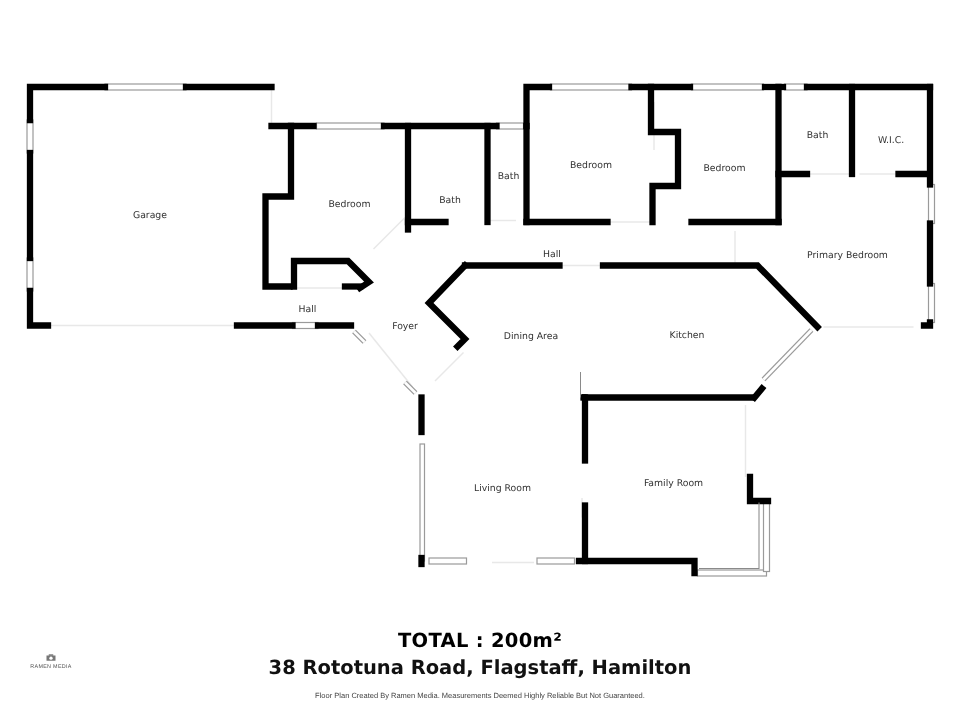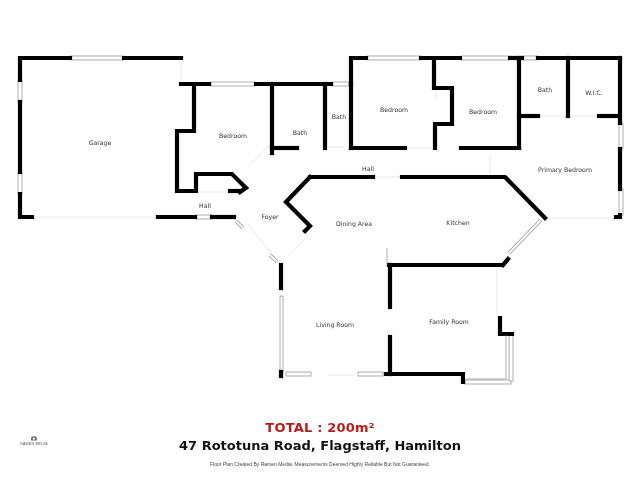--- a/index.html
+++ b/index.html
@@ -1,20 +1,20 @@
 <!DOCTYPE html>
 <html><head>
   <meta charset="utf-8">
   <style>
     html, body { margin: 0; padding: 0; background: #ffffff; }
     body { width: 640px; height: 480px; position: relative; overflow: hidden; font-family: "DejaVu Sans", sans-serif; }
     #plan { position: absolute; left: 0; top: 0; width: 640px; height: 400px; }
     .room-label { font-family: "DejaVu Sans", sans-serif; font-size: 6.2px; fill: #333333; text-anchor: middle; }
     .footer { position: absolute; left: 0; top: 400px; width: 640px; height: 80px; }
-    .total { position: absolute; left: 0; width: 640px; top: 20px; text-align: center; font-family: "DejaVu Sans", sans-serif; font-weight: bold; font-size: 13px; color: #b91c1c; letter-spacing: 0.2px; }
+    .total { position: absolute; left: 0; width: 640px; top: 20px; text-align: center; font-family: "DejaVu Sans", sans-serif; font-weight: bold; font-size: 13px; color: #000000; letter-spacing: 0.2px; }
     .address { position: absolute; left: 0; width: 640px; top: 38px; text-align: center; font-family: "DejaVu Sans", sans-serif; font-weight: bold; font-size: 13px; color: #111; }
     .disclaimer { position: absolute; left: 0; width: 640px; top: 61px; text-align: center; font-family: "Liberation Sans", sans-serif; font-size: 5px; color: #444; }
     .logo { position: absolute; left: 14px; top: 36px; width: 40px; text-align: center; }
     .logo-mark { display: block; margin: 0 auto; width: 8px; height: 5px; }
     .logo-text { display: block; font-family: "Liberation Sans", sans-serif; font-size: 3.6px; color: #555; letter-spacing: 0.2px; margin-top: 1px; }
   </style>
 </head>
 <body>
 
 <svg id="plan" viewBox="0 0 640 400" width="640" height="400" xmlns="http://www.w3.org/2000/svg">
@@ -148,15 +148,15 @@
 <div class="footer">
   <div class="logo">
     <svg class="logo-mark" viewBox="0 0 8 5" width="8" height="5">
       <rect x="1" y="1" width="6" height="3.5" fill="#777"></rect>
       <circle cx="4" cy="2.75" r="1.1" fill="#fff"></circle>
       <rect x="2.5" y="0.2" width="3" height="1" fill="#777"></rect>
     </svg>
     <span class="logo-text">RAMEN MEDIA</span>
   </div>
   <div class="total">TOTAL : 200m²</div>
-  <div class="address">47 Rototuna Road, Flagstaff, Hamilton</div>
+  <div class="address">38 Rototuna Road, Flagstaff, Hamilton</div>
   <div class="disclaimer">Floor Plan Created By Ramen Media. Measurements Deemed Highly Reliable But Not Guaranteed.</div>
 </div>
 
 </body></html>

